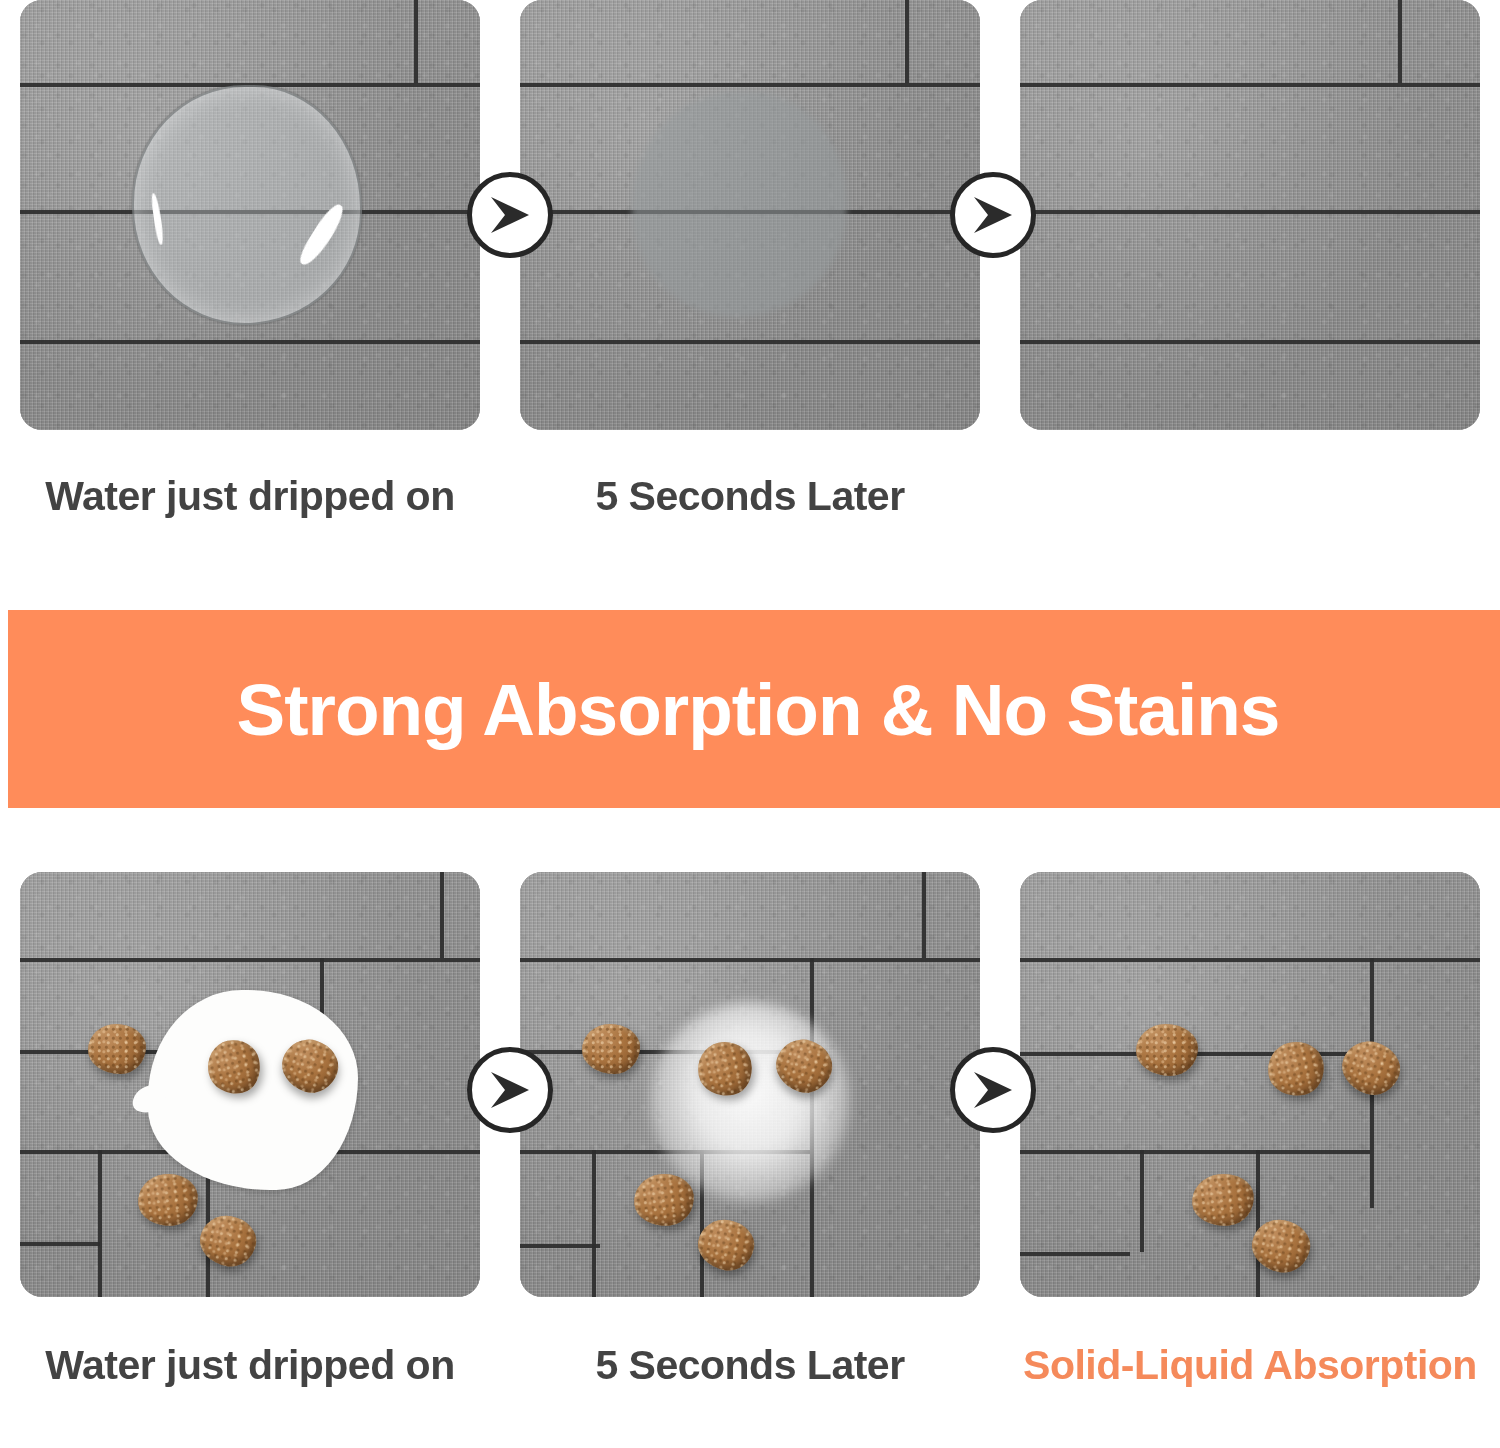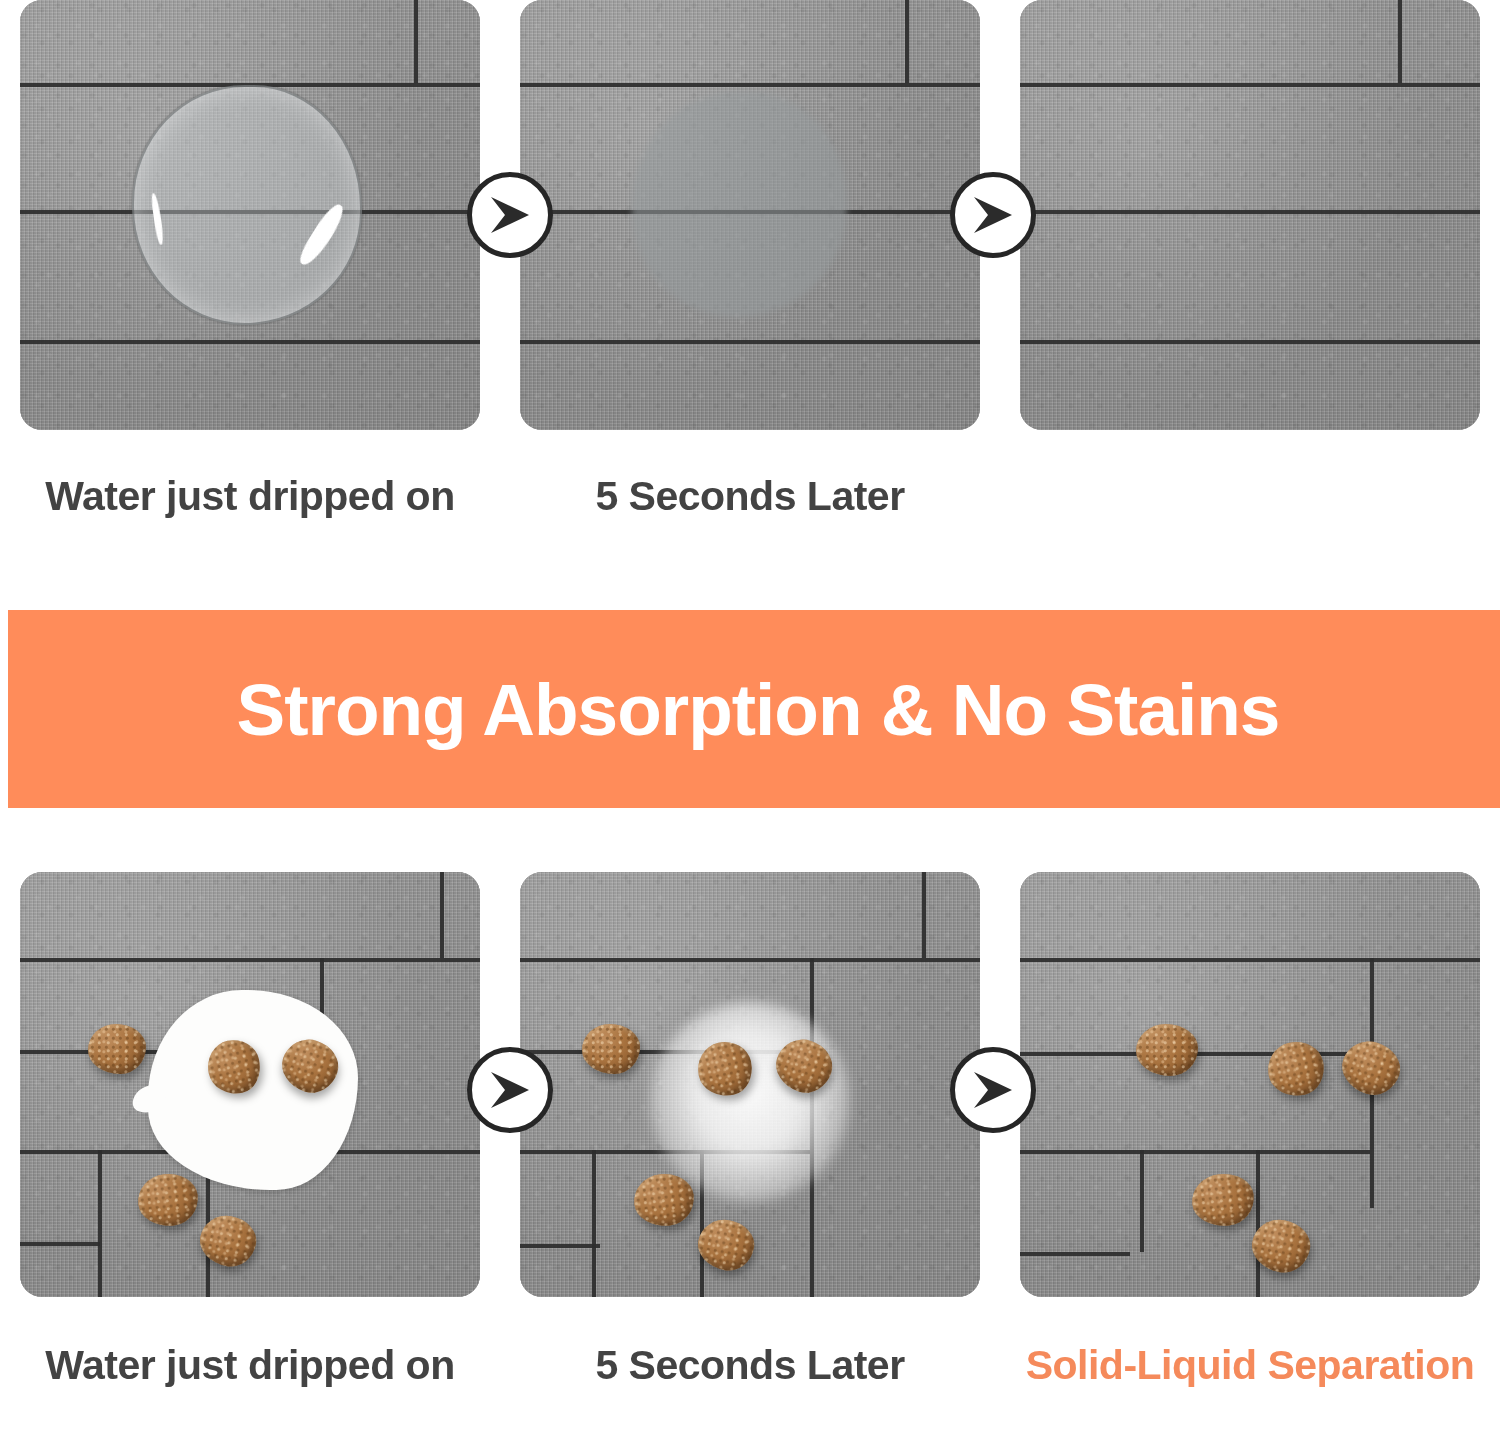--- a/index.html
+++ b/index.html
@@ -289,16 +289,16 @@
   </div>
   <div class="arrow-badge" style="left:950px; top:1047px;">
     <svg width="46" height="42" viewBox="0 0 46 42" aria-hidden="true">
       <polygon points="4,3 42,21 4,39 18,21" fill="#2b2b2b"></polygon>
     </svg>
   </div>
 
   <div class="caption-row" style="top:1337px;">
     <div class="caption">Water just dripped on</div>
     <div class="caption">5 Seconds Later</div>
-    <div class="caption accent">Solid-Liquid Separation</div>
+    <div class="caption accent">Solid-Liquid Absorption</div>
   </div>
 
 </div>
 
 </body></html>

